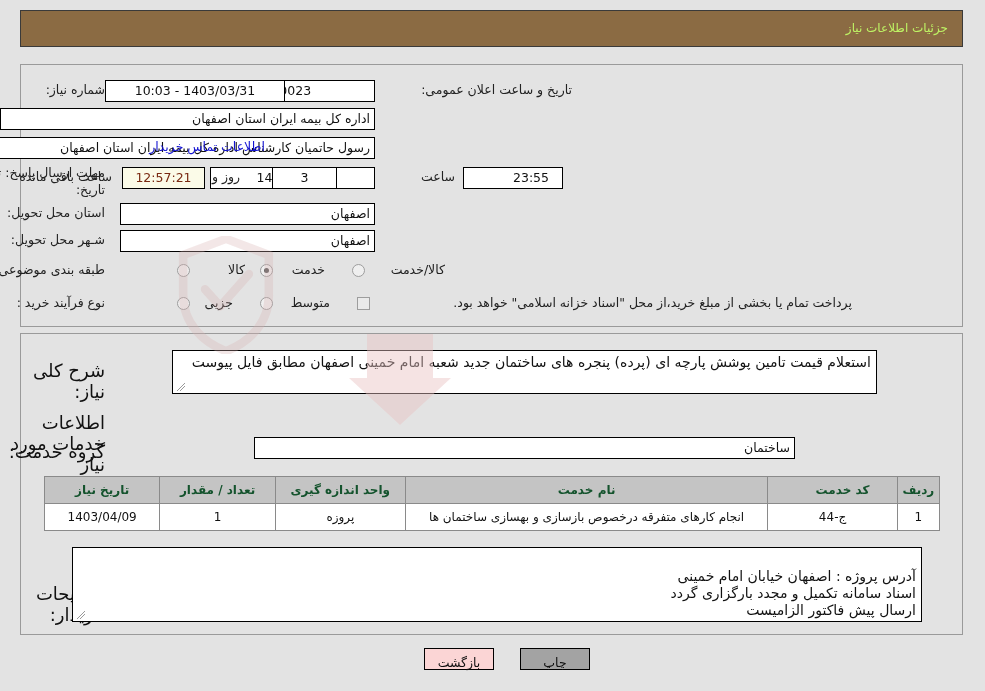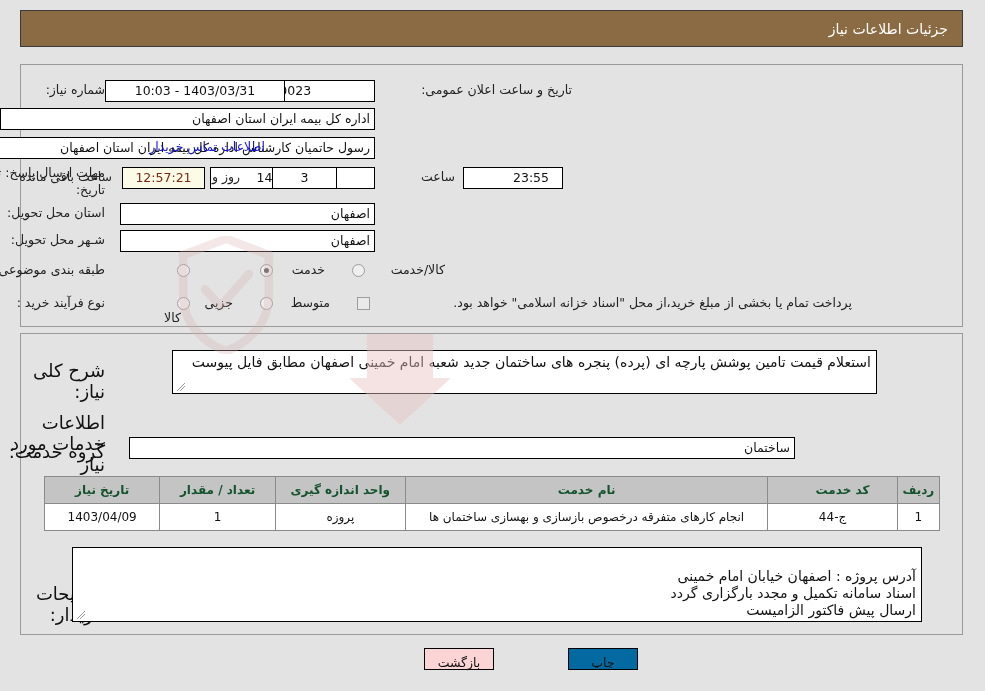--- a/index.html
+++ b/index.html
@@ -60,22 +60,22 @@
     height: 37px;
     background: #8b6b43;
     border: 1px solid #3a3a3a;
     box-sizing: border-box;
     z-index: 2;
   }
   .page-header .title {
     position: absolute;
     right: 14px;
     top: 10px;
-    color: #ffffff;
-    font-size: 14px;
+    color: #bef264;
+    font-size: 12px;
   }
 
   
   .panel {
     position: absolute;
     border: 1px solid #9a9a9a;
     box-sizing: border-box;
     background: transparent;
     z-index: 2;
   }
@@ -236,21 +236,21 @@
     height: 22px;
     line-height: 20px;
     text-align: center;
     font-size: 12.5px;
     font-family: "DejaVu Sans", "Liberation Sans", sans-serif;
     color: #111;
     cursor: pointer;
     z-index: 3;
     padding: 4px;
   }
-  #btn-print { left: 520px; top: 648px; width: 70px; background: #0369a1; margin-left: 48px; }
+  #btn-print { left: 520px; top: 648px; width: 70px; background: #a3a3a3; }
   #btn-back  { left: 424px; top: 648px; width: 70px; background: #fbd5d5; }
 </style>
 </head>
 <body>
 
 <div class="watermark">
   <svg class="wm-shield" viewBox="0 0 100 124">
     <path d="M50 3 L95 20 L95 62 C95 92 74 112 50 121 C26 112 5 92 5 62 L5 20 Z" fill="none" stroke="#d9b2b2" stroke-width="9"></path>
     <path d="M28 56 L44 74 L74 40" fill="none" stroke="#d9b2b2" stroke-width="9" stroke-linecap="round" stroke-linejoin="round"></path>
   </svg>
@@ -290,21 +290,21 @@
 
 <div class="fld-label" style="right:880px; top:205px;">استان محل تحویل:</div>
 <div class="txt" style="right:610px; top:203px; width:255px;">اصفهان</div>
 
 <div class="fld-label" style="right:880px; top:232px;">شـهر محل تحویل:</div>
 <div class="txt" style="right:610px; top:230px; width:255px;">اصفهان</div>
 
 <div class="fld-label" style="right:880px; top:262px;">طبقه بندی موضوعی:</div>
 
 <div class="radio" style="right:795px; top:264px;"></div>
-<div class="radio-label" style="right:804px; top:262px;margin-top:48px;">کالا</div>
+<div class="radio-label" style="right:740px; top:262px;">کالا</div>
 
 <div class="radio on" style="right:712px; top:264px;"></div>
 <div class="radio-label" style="right:660px; top:262px;">خدمت</div>
 
 <div class="radio" style="right:620px; top:264px;"></div>
 <div class="radio-label" style="right:540px; top:262px;">کالا/خدمت</div>
 
 <div class="fld-label" style="right:880px; top:295px;">نوع فرآیند خرید :</div>
 
 <div class="radio" style="right:795px; top:297px;"></div>
@@ -322,21 +322,21 @@
 <div class="ta" style="right:108px; top:350px; width:705px; height:44px;">
   <span>استعلام قیمت تامین پوشش پارچه ای (پرده) پنجره های ساختمان جدید شعبه امام خمینی اصفهان مطابق فایل پیوست</span>
   <svg class="resize-grip" viewBox="0 0 10 10">
     <path d="M1 9 L9 1 M4 9 L9 4" stroke="#9a9a9a" stroke-width="1" fill="none"></path>
   </svg>
 </div>
 
 <div class="section-title" style="right:880px; top:412px;">اطلاعات خدمات مورد نیاز</div>
 
 <div class="section-title" style="right:880px; top:441px;">گروه خدمت:</div>
-<div class="txt" style="right:190px; top:437px; width:666px;">ساختمان</div>
+<div class="txt" style="right:190px; top:437px; width:541px;">ساختمان</div>
 
 <table class="grid">
   <thead>
     <tr>
       <th style="width:34px;">ردیف</th>
       <th style="width:120px;padding-left:24px;">کد خدمت</th>
       <th style="width:370px;">نام خدمت</th>
       <th style="width:130px;">واحد اندازه گیری</th>
       <th style="width:120px;">تعداد / مقدار</th>
       <th style="width:122px;">تاریخ نیاز</th>

